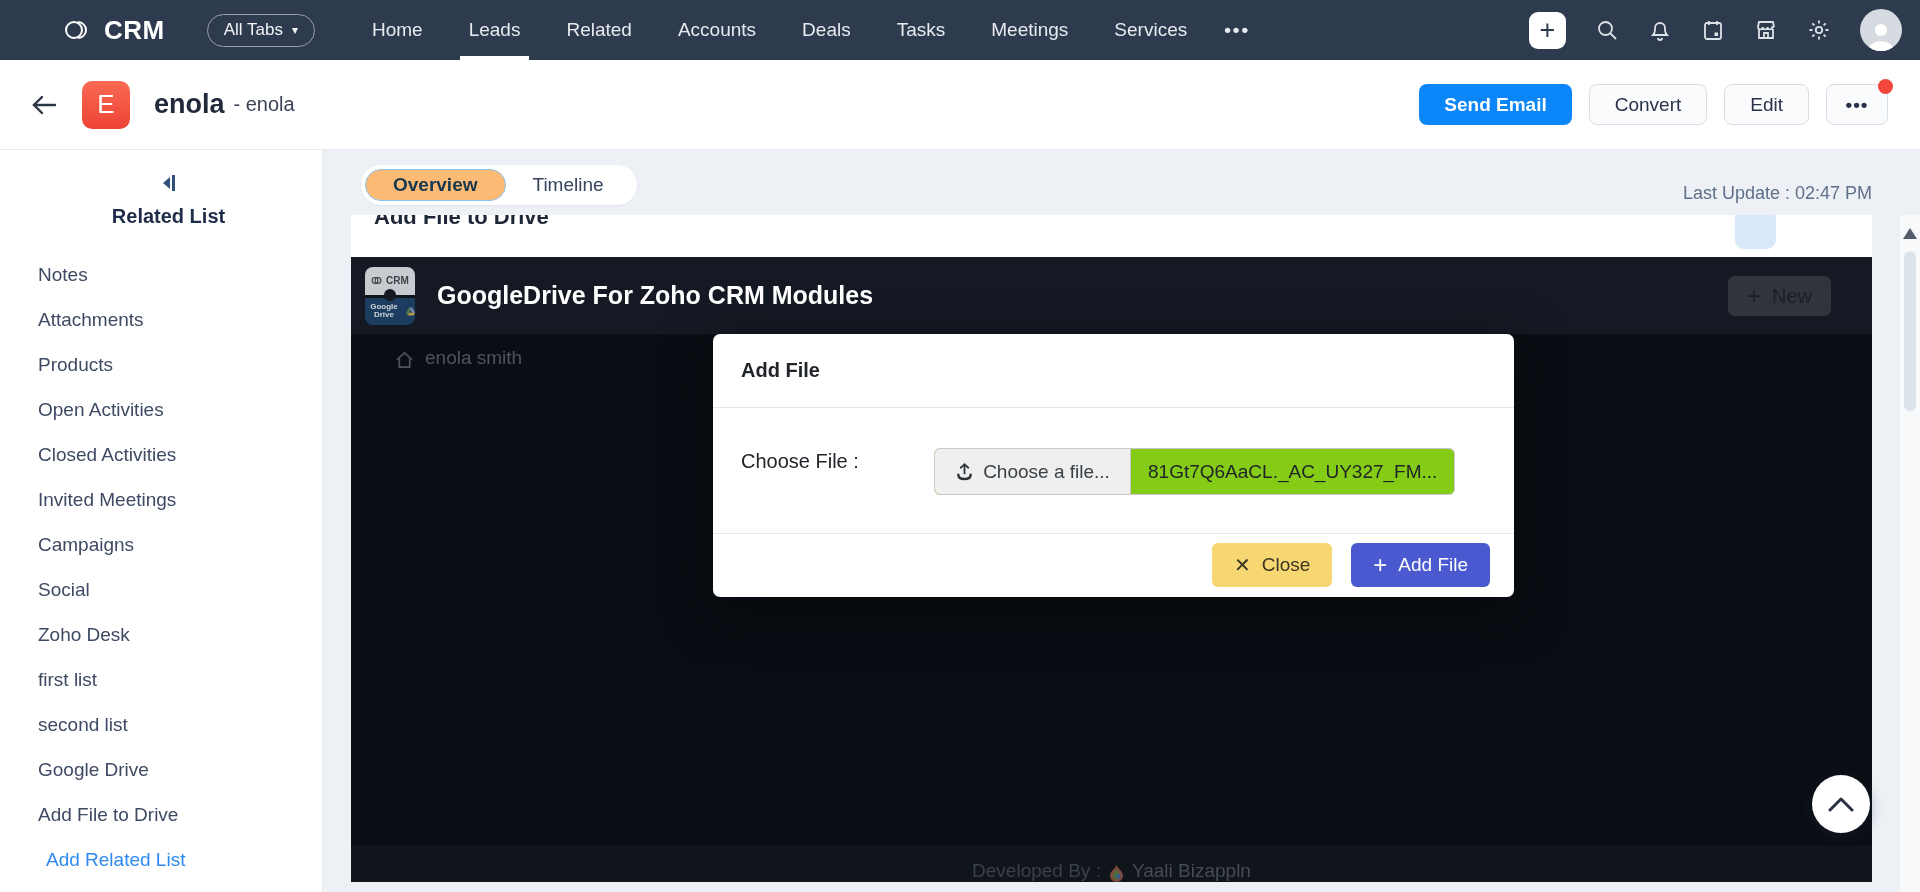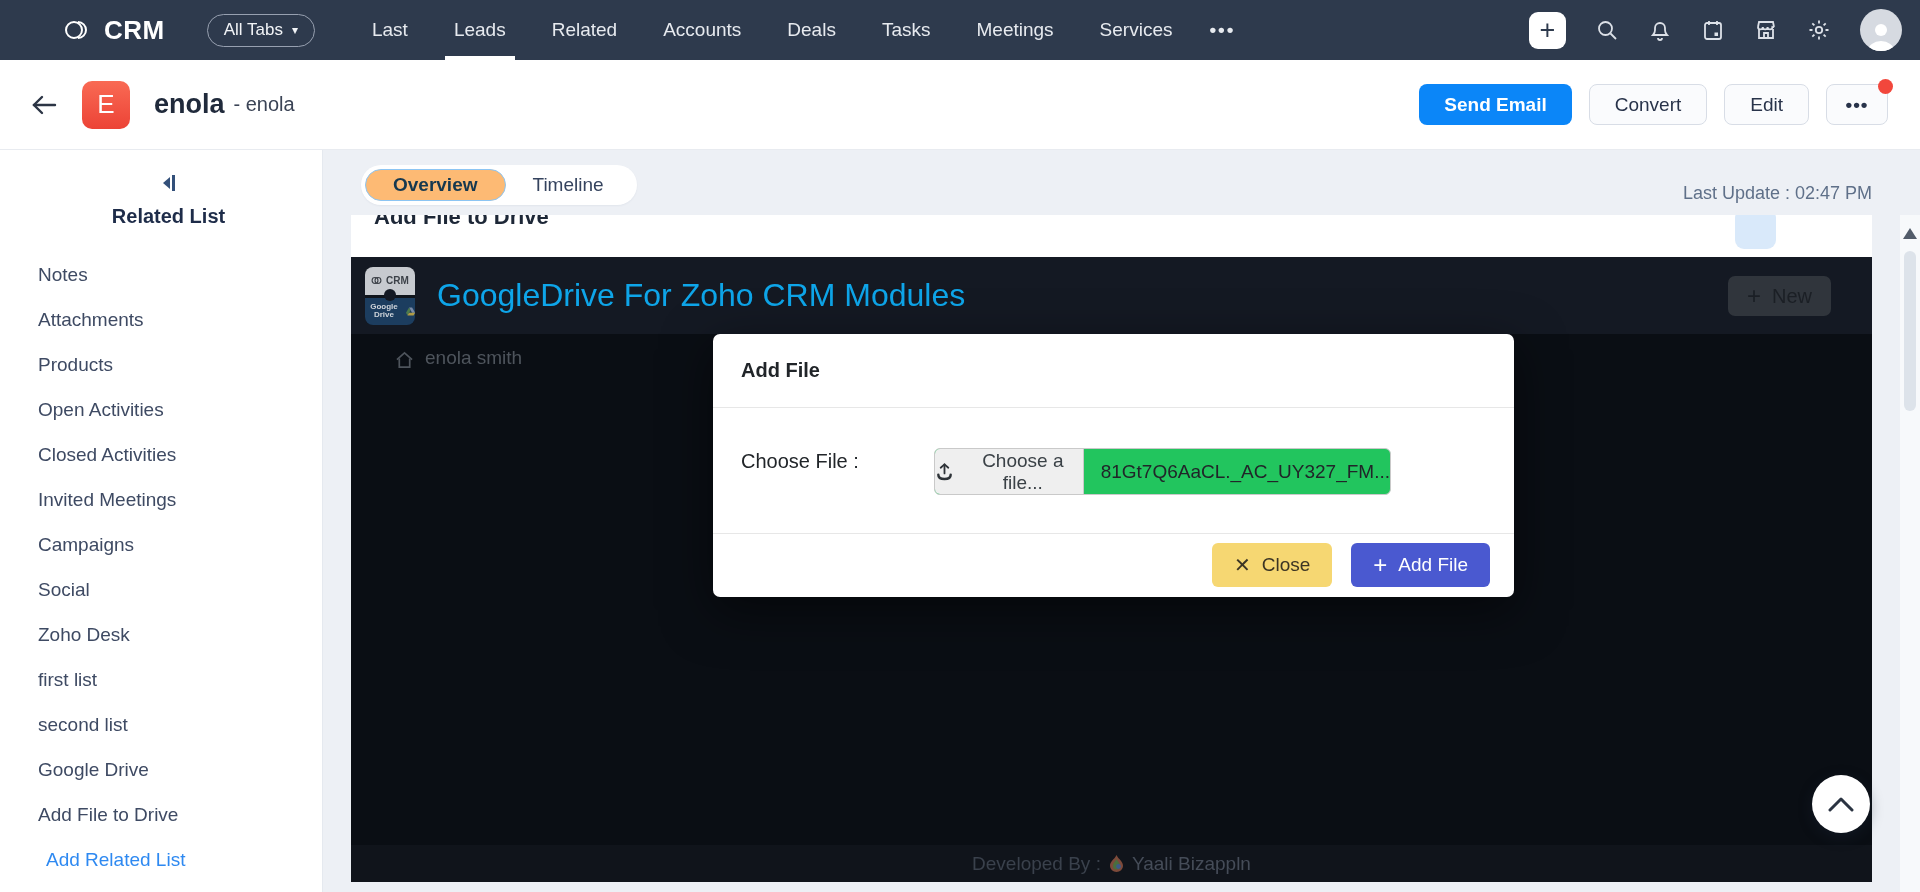--- a/index.html
+++ b/index.html
@@ -68,41 +68,41 @@
   .card-chip { position:absolute; top:-6px; left:1384px; width:41px; height:40px; background:#d9e9fa; border-radius:9px; border:none; cursor:pointer; }
 
   .panel { position:absolute; top:42px; left:0; right:0; bottom:0; background:#0a0e14; }
   .panel-header { height:77px; background:#141923; display:flex; align-items:center; padding-left:14px; position:relative; }
   .glogo { width:50px; height:58px; border-radius:8px; overflow:hidden; background:#10151c; margin-right:22px; position:relative; flex:none; }
   .glogo-top { height:28px; background:#c7cacf; display:flex; align-items:center; justify-content:center; gap:4px;
                color:#3c4148; font-size:10px; font-weight:700; }
   .glogo-bottom { height:27px; margin-top:3px; background:#1c3d5f; display:flex; align-items:center; justify-content:center;
                   gap:3px; color:#cfd4da; font-size:8px; font-weight:700; line-height:8px; text-align:center; }
   .glogo-notch { position:absolute; top:22px; left:19px; width:12px; height:12px; border-radius:50%; background:#141923; }
-  .panel-title { font-size:32px; font-weight:400; color:#0ea5e9; }
+  .panel-title { font-size:25px; font-weight:700; color:#ffffff; }
   .newbtn { position:absolute; right:41px; top:19px; height:40px; padding:0 19px; background:#30353c; border:none;
             border-radius:7px; color:#1b1f25; font-size:20px; display:flex; align-items:center; gap:11px;
             font-family:inherit; cursor:pointer; }
   .newbtn .plus { font-size:24px; line-height:20px; }
   .record-row { position:absolute; top:90px; left:44px; display:flex; align-items:flex-end; gap:11px;
                 color:#4e545c; font-size:19px; }
   .panel-footer { position:absolute; bottom:0; left:0; right:0; height:37px; background:#10141b;
-                  display:flex; align-items:center; justify-content:center; gap:8px; font-size:19px; }
+                  display:flex; align-items:flex-end; justify-content:center; gap:8px; font-size:19px; }
   .pf-prefix { color:#3a414c; }
   .pf-brand { color:#454c58; }
 
   
   .modal { position:absolute; left:713px; top:334px; width:801px; height:263px; background:#ffffff; border-radius:7px;
            box-shadow:0 14px 50px rgba(0,0,0,.5); z-index:40; }
   .modal-h { height:74px; padding-left:28px; display:flex; align-items:center; border-bottom:1px solid #e7e7e7;
              font-size:20px; font-weight:700; color:#212529; }
   .modal-b { position:relative; height:126px; border-bottom:1px solid #e7e7e7;padding-left:43px; }
   .choose-label { position:absolute; left:28px; top:42px; font-size:20px; color:#212529; }
-  .igroup { position:absolute; left:221px; top:40px; width:457px; height:47px; border:1px solid #c9c9c9;
-            border-radius:6px; display:flex; overflow:hidden; background:#22c55e;justify-content:flex-end; }
+  .igroup { position:absolute; left:221px; top:40px; width:521px; height:47px; border:1px solid #c9c9c9;
+            border-radius:6px; display:flex; overflow:hidden; background:#84cc16;justify-content:flex-end; }
   .addon { width:196px; background:#efefef; border:none; border-right:1px solid #c9c9c9; display:flex; align-items:center;
            justify-content:center; gap:9px; font-size:19px; color:#3a4146; font-family:inherit; cursor:pointer; }
   .fname { flex:1; display:flex; align-items:center; padding-left:17px; font-size:19px; color:#212529; white-space:nowrap; }
   .modal-f { height:62px; display:flex; align-items:center; justify-content:flex-end; gap:19px; padding-right:24px; }
   .mbtn { height:44px; border:none; border-radius:6px; font-size:19px; font-family:inherit; cursor:pointer;
           display:flex; align-items:center; gap:11px; padding:0 22px; }
   .close-btn { background:#f6d772; color:#3c3524; }
   .close-btn .x { font-size:20px; }
   .addfile-btn { background:#4a59d0; color:#ffffff; }
   .addfile-btn .plus { font-size:24px; font-weight:400; }
@@ -131,21 +131,21 @@
             <path d="M11 3 a8 8 0 0 1 8 8 a8 8 0 0 1 -8 8" transform="translate(4 0)"></path>
         </svg>
       </span>
       <span class="brandtxt">CRM</span>
     </div>
     <button class="alltabs">
       <span>All Tabs</span>
       <span class="caret">▾</span>
     </button>
     <nav class="navlinks">
-      <a class="navlink">Last</a>
+      <a class="navlink">Home</a>
       <a class="navlink active">Leads</a>
       <a class="navlink">Related</a>
       <a class="navlink">Accounts</a>
       <a class="navlink">Deals</a>
       <a class="navlink">Tasks</a>
       <a class="navlink">Meetings</a>
       <a class="navlink">Services</a>
     </nav>
     <span class="navmore">•••</span>
     <div class="navicons">

